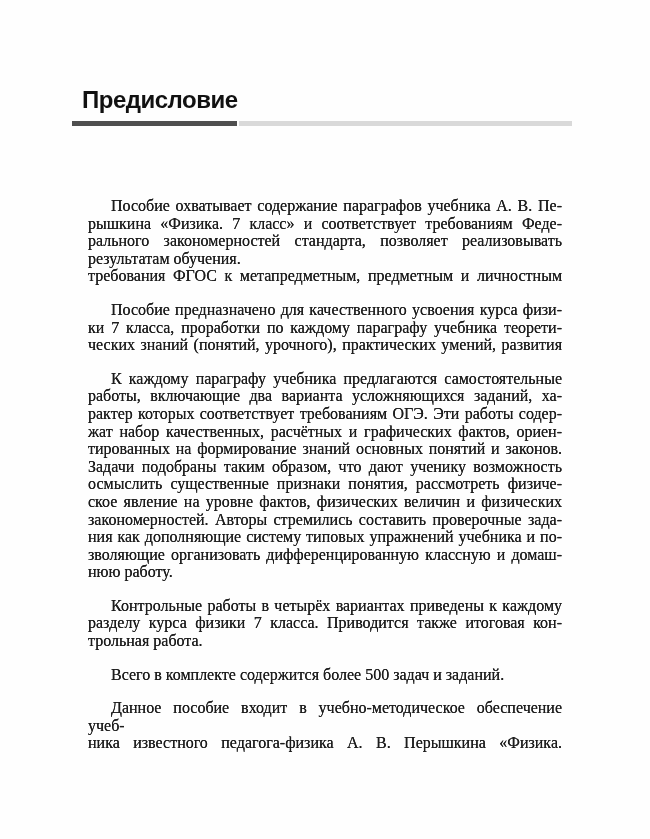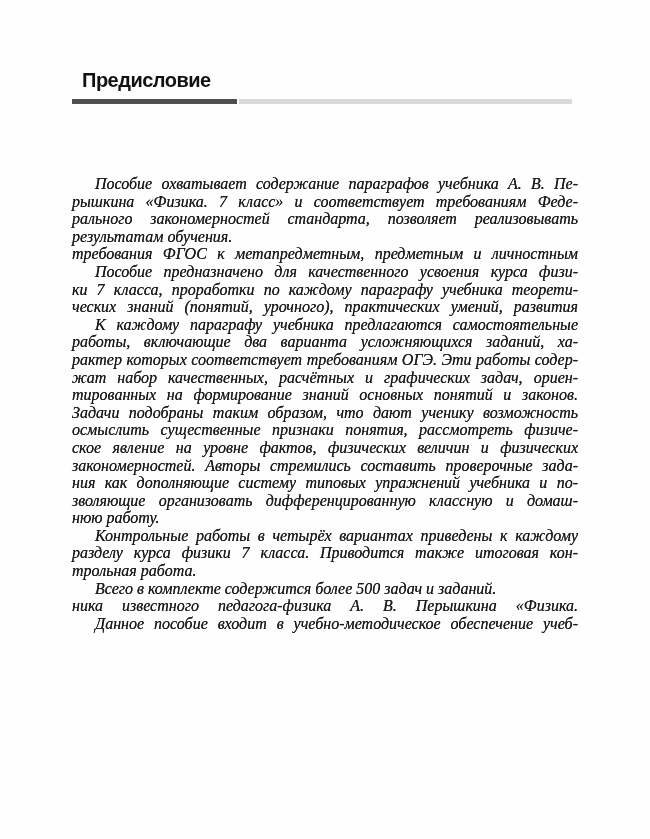--- a/index.html
+++ b/index.html
@@ -8,23 +8,23 @@
   .page {
     position: relative;
     width: 650px;
     height: 839px;
     background: var(--page-bg, #fefefe);
     overflow: hidden;
     font-family: "Liberation Serif", serif;
   }
 
   .title {
-    margin: 70px 0 0 82px;
+    margin: 88px 0 0 82px;
     font-family: "Liberation Sans", sans-serif;
-    font-size: 20px;
+    font-size: 24px;
     font-weight: bold;
     letter-spacing: -0.5px;
     line-height: 1;
     color: var(--title-color, #111111);
   }
 
   .title-rule {
     display: flex;
     margin: 9px 0 0 72px;
     width: 500px;
@@ -43,21 +43,21 @@
   }
 
   .body-text {
     margin: 71px 0 0 72px;
     width: 506px;
     color: var(--text-color, #1d1d1d);
     font-size: 16px;
     text-shadow: 0 0 0.5px currentColor; 
   }
 
-  .paragraph { margin: 0; font-style: italic; }
+  .paragraph { margin: 16px; }
 
   .line {
     line-height: 17.6px;
     text-align: justify;
     text-align-last: justify;
     white-space: normal;
   }
   .line.indent { text-indent: 23px; }
   .line.last { text-align-last: left; }
 </style>
@@ -80,36 +80,36 @@
       </div>
       <div class="paragraph">
         <div class="line indent">Пособие предназначено для качественного усвоения курса физи-</div>
         <div class="line">ки 7 класса, проработки по каждому параграфу учебника теорети-</div>
         <div class="line">ческих знаний (понятий, урочного), практических умений, развития</div>
       </div>
       <div class="paragraph">
         <div class="line indent">К каждому параграфу учебника предлагаются самостоятельные</div>
         <div class="line">работы, включающие два варианта усложняющихся заданий, ха-</div>
         <div class="line">рактер которых соответствует требованиям ОГЭ. Эти работы содер-</div>
-        <div class="line">жат набор качественных, расчётных и графических задач, ориен-</div>
+        <div class="line">жат набор качественных, расчётных и графических фактов, ориен-</div>
         <div class="line">тированных на формирование знаний основных понятий и законов.</div>
         <div class="line">Задачи подобраны таким образом, что дают ученику возможность</div>
         <div class="line">осмыслить существенные признаки понятия, рассмотреть физиче-</div>
         <div class="line">ское явление на уровне фактов, физических величин и физических</div>
         <div class="line">закономерностей. Авторы стремились составить проверочные зада-</div>
         <div class="line">ния как дополняющие систему типовых упражнений учебника и по-</div>
         <div class="line">зволяющие организовать дифференцированную классную и домаш-</div>
         <div class="line last">нюю работу.</div>
       </div>
       <div class="paragraph">
         <div class="line indent">Контрольные работы в четырёх вариантах приведены к каждому</div>
         <div class="line">разделу курса физики 7 класса. Приводится также итоговая кон-</div>
         <div class="line last">трольная работа.</div>
       </div>
       <div class="paragraph">
         <div class="line indent last">Всего в комплекте содержится более 500 задач и заданий.</div>
       </div>
       <div class="paragraph">
+        <div class="line indent">Данное пособие входит в учебно-методическое обеспечение учеб-</div>
         <div class="line">ника известного педагога-физика А. В. Перышкина «Физика.</div>
-        <div class="line indent">Данное пособие входит в учебно-методическое обеспечение учеб-</div>
       </div>
     </main>
 </div>
 
 </body></html>

